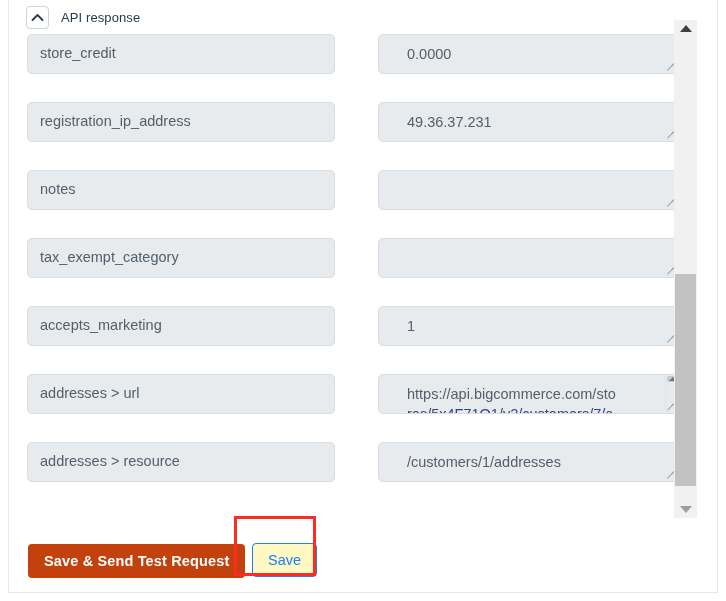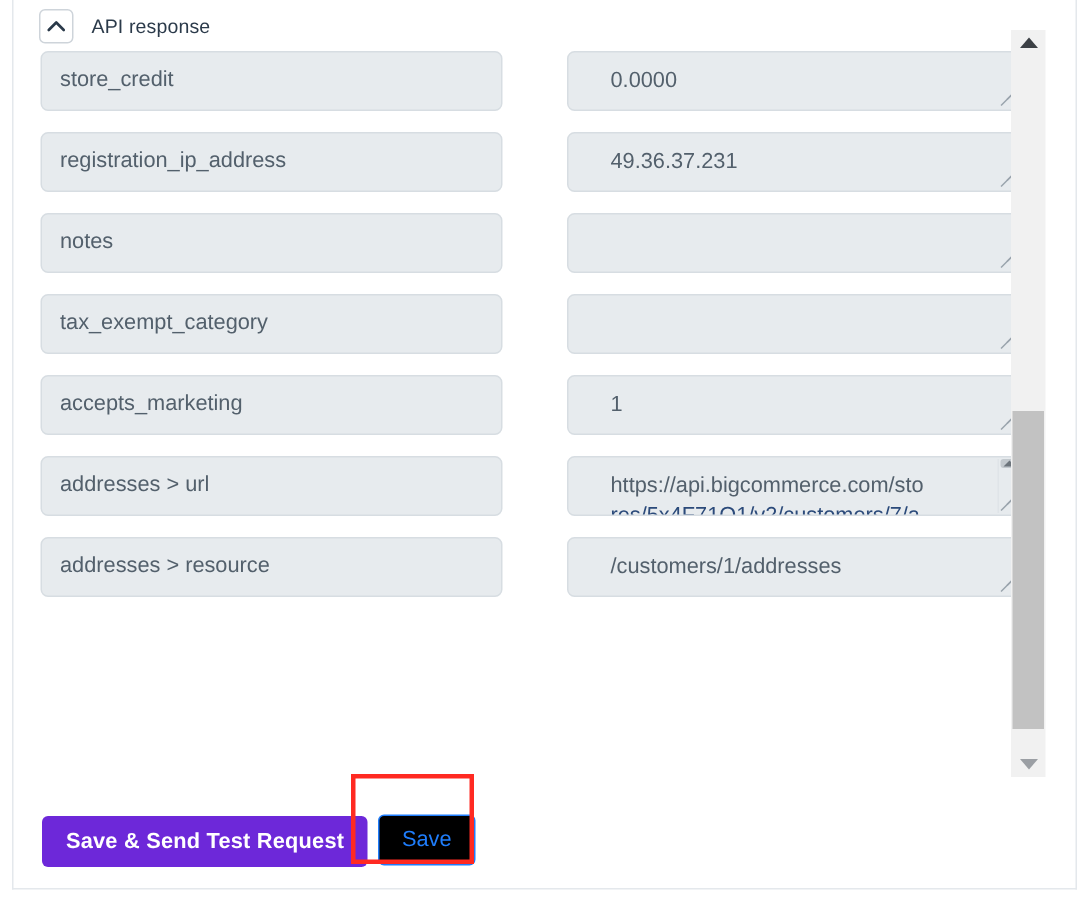--- a/index.html
+++ b/index.html
@@ -75,21 +75,21 @@
 
   #rows {
     position: absolute;
     left: 0;
     top: 0;
     width: 672px;
   }
 
   .row {
     position: relative;
-    height: 54px;
+    height: 68px;
   }
 
   .key-field, .val-field {
     position: absolute;
     top: 0;
     height: 40px;
     box-sizing: border-box;
     background: #e7ebee;
     border: 1px solid #d7dde2;
     border-radius: 5px;
@@ -222,37 +222,37 @@
     width: 710px;
     height: 62px;
     display: flex;
     align-items: center;
     padding-left: 19px;
     box-sizing: border-box;
   }
   #primary-button {
     height: 34px;
     padding: 0 16px;
-    background: #6d28d9;
+    background: #c2410c;
     color: #ffffff;
     border: none;
     border-radius: 4px;
     font-family: "Liberation Sans", sans-serif;
     font-size: 14.5px;
     font-weight: bold;
     letter-spacing: .15px;
     cursor: pointer;
   }
   #save-button {
     position: absolute;
     left: 243px;
     top: 13px;
     height: 34px;
     padding: 0 15px;
-    background: #000000;
+    background: #fef9c3;
     color: #1f7dfb;
     border: 1px solid #1f7dfb;
     border-radius: 4px;
     font-family: "Liberation Sans", sans-serif;
     font-size: 14.5px;
     cursor: pointer;
   }
   #annotation-box {
     position: absolute;
     left: 225px;

